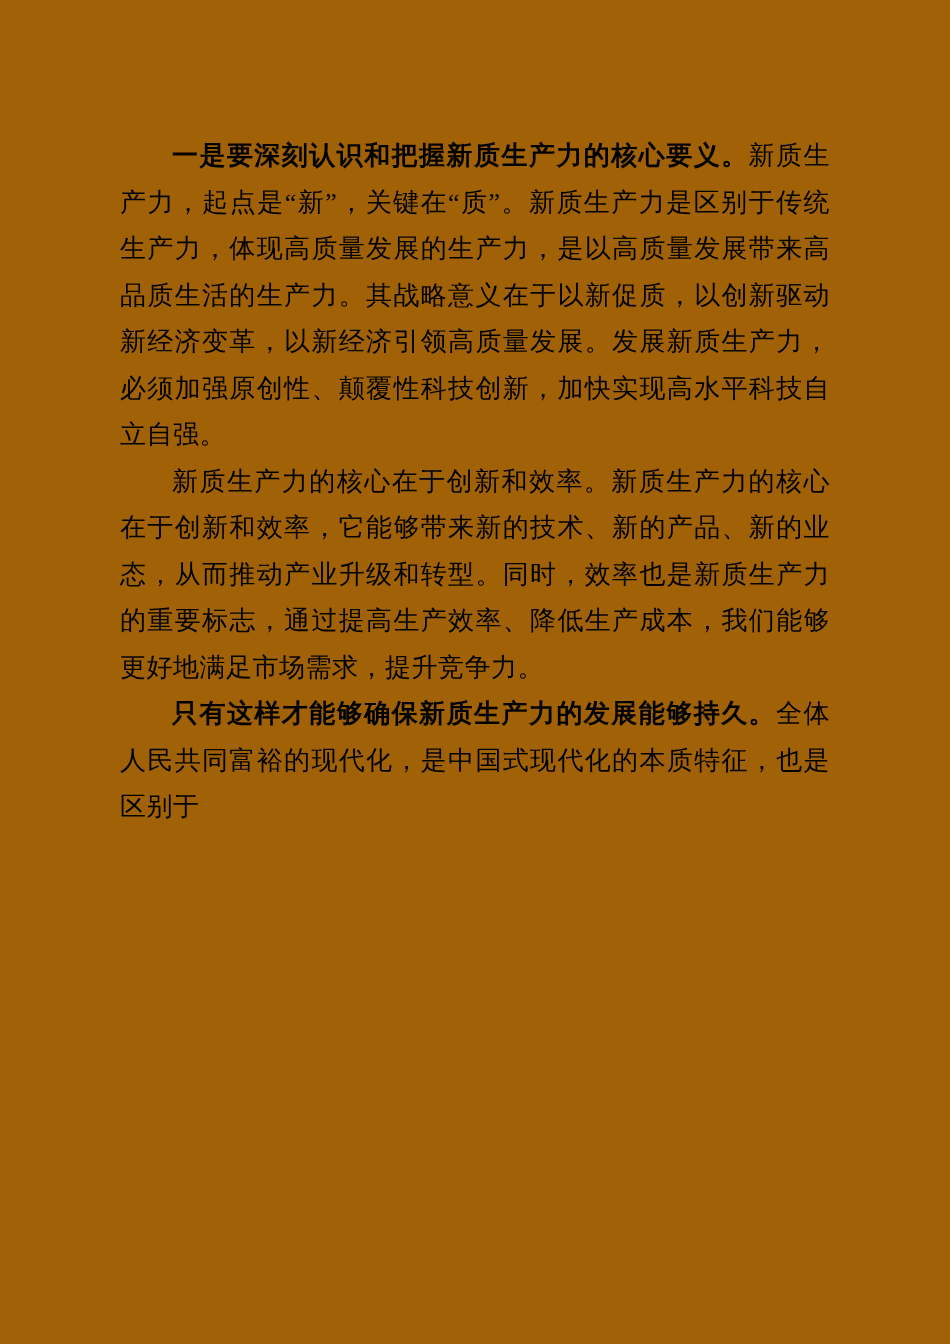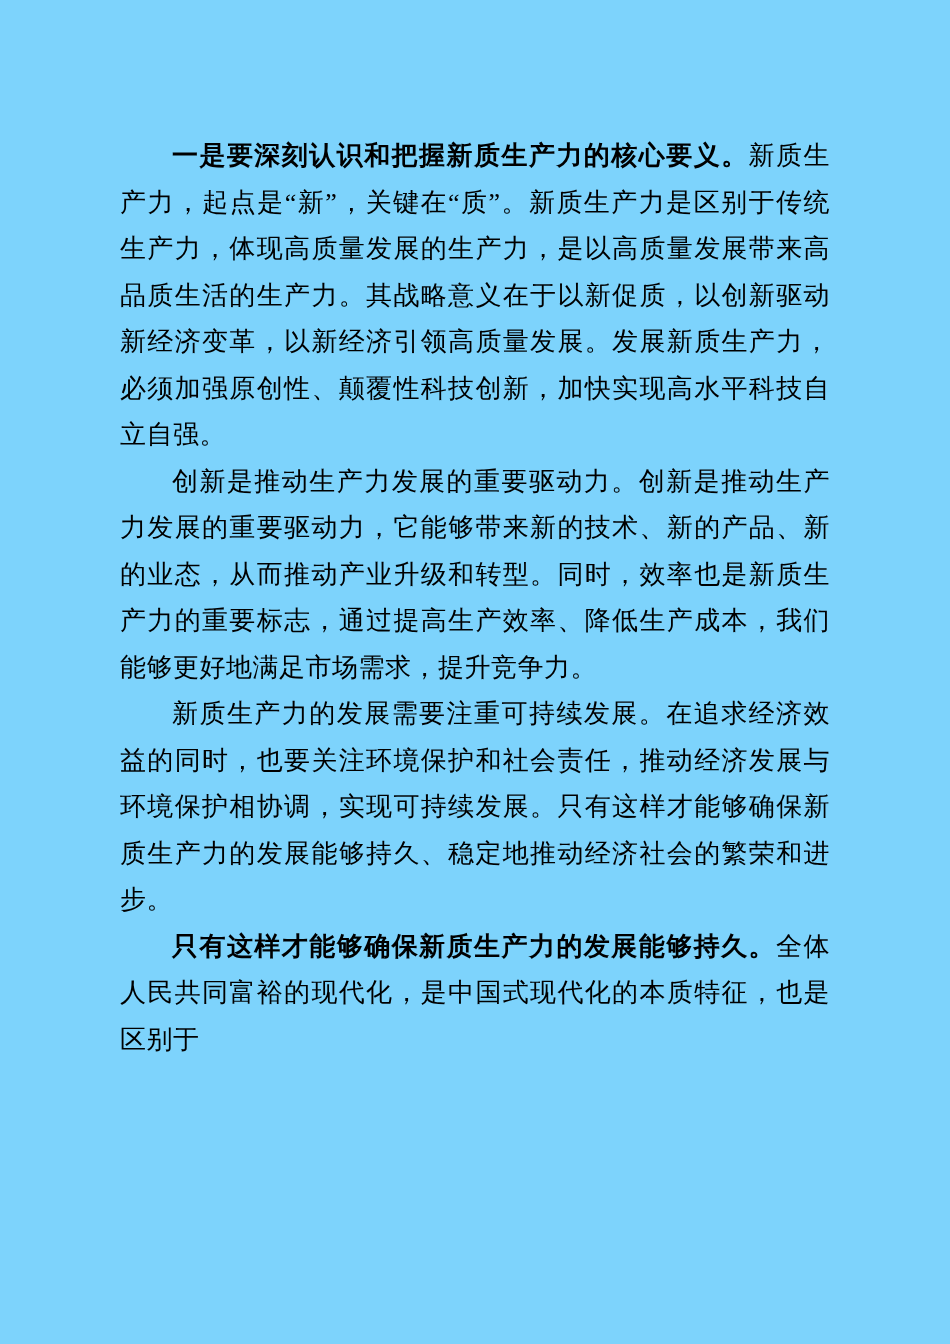--- a/index.html
+++ b/index.html
@@ -11,21 +11,21 @@
     width: 950px;
     height: 1344px;
     overflow: hidden;
     font-family: "Liberation Serif", "DejaVu Serif", serif;
   }
   .page {
     box-sizing: border-box;
     width: 950px;
     height: 1344px;
     padding: 133px 120px 0 120px;
-    background: #7dd3fc;
+    background: #a16207;
     color: #000000;
   }
   .doc-body p {
     margin: 0;
     padding: 0;
     font-size: 26px;
     line-height: 46.5px;
     text-align: justify;
     text-justify: inter-character;
     text-indent: 2em;
@@ -44,26 +44,23 @@
 <body>
 
 <div class="page">
   <div class="doc-body">
 
     <p>
       <span class="lead">一是要深刻认识和把握新质生产力的核心要义。</span><span class="body-text">新质生产力，起点是“新”，关键在“质”。新质生产力是区别于传统生产力，体现高质量发展的生产力，是以高质量发展带来高品质生活的生产力。其战略意义在于以新促质，以创新驱动新经济变革，以新经济引领高质量发展。发展新质生产力，必须加强原创性、颠覆性科技创新，加快实现高水平科技自立自强。</span>
     </p>
 
     <p>
-      <span class="body-text">创新是推动生产力发展的重要驱动力。创新是推动生产力发展的重要驱动力，它能够带来新的技术、新的产品、新的业态，从而推动产业升级和转型。同时，效率也是新质生产力的重要标志，通过提高生产效率、降低生产成本，我们能够更好地满足市场需求，提升竞争力。</span>
+      <span class="body-text">新质生产力的核心在于创新和效率。新质生产力的核心在于创新和效率，它能够带来新的技术、新的产品、新的业态，从而推动产业升级和转型。同时，效率也是新质生产力的重要标志，通过提高生产效率、降低生产成本，我们能够更好地满足市场需求，提升竞争力。</span>
     </p>
 
 
-    <p>
-      <span class="body-text">新质生产力的发展需要注重可持续发展。在追求经济效益的同时，也要关注环境保护和社会责任，推动经济发展与环境保护相协调，实现可持续发展。只有这样才能够确保新质生产力的发展能够持久、稳定地推动经济社会的繁荣和进步。</span>
-    </p>
 
     <p>
       <span class="lead">只有这样才能够确保新质生产力的发展能够持久。</span><span class="body-text">全体人民共同富裕的现代化，是中国式现代化的本质特征，也是区别于</span>
     </p>
 
   </div>
 </div>
 
 </body></html>

